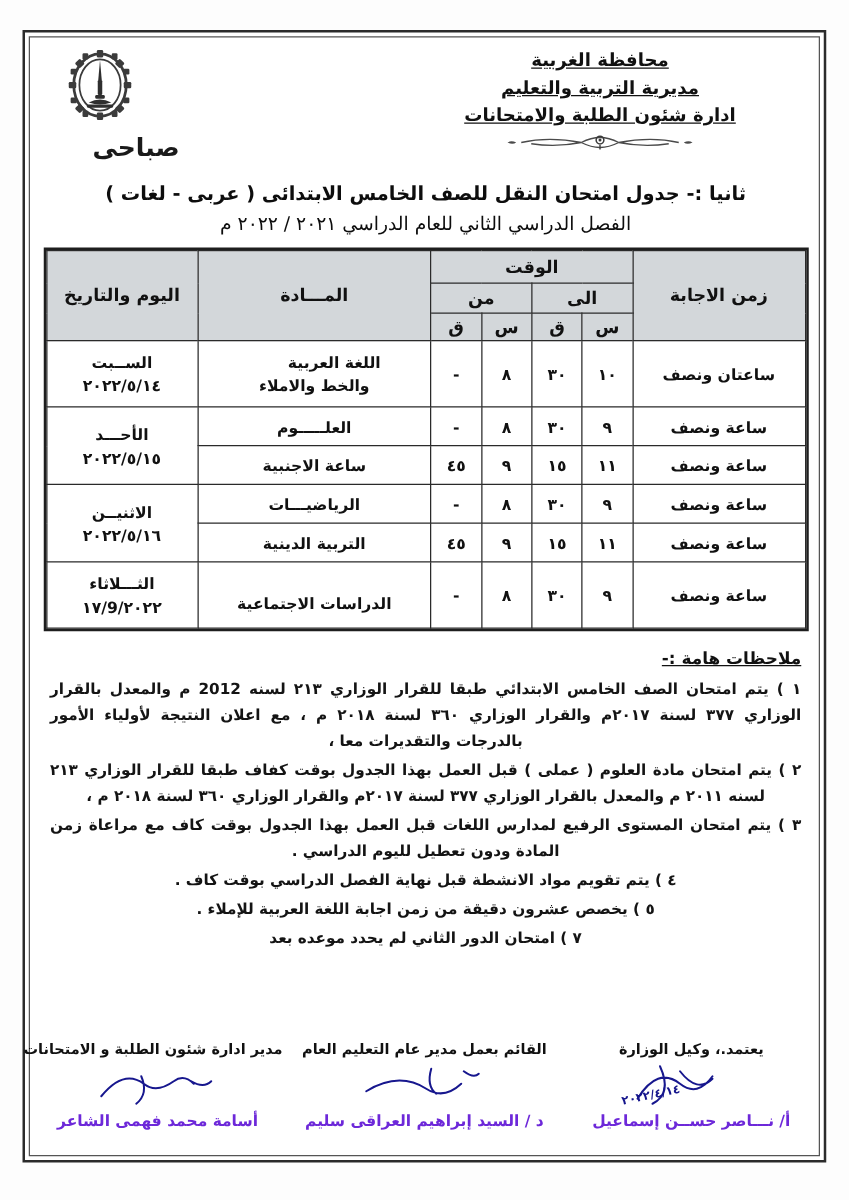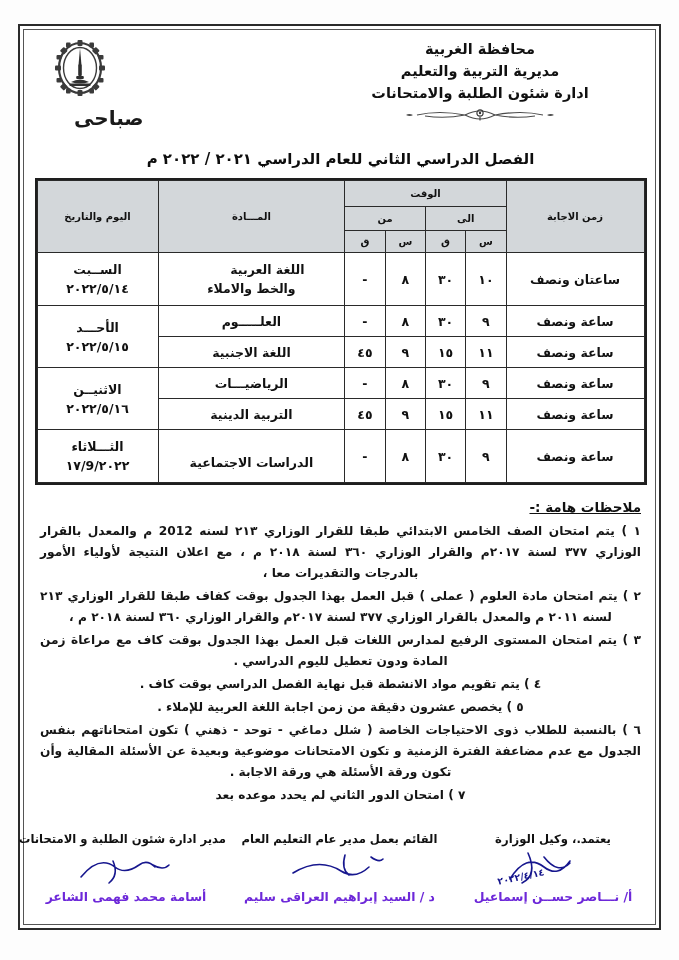--- a/index.html
+++ b/index.html
@@ -85,41 +85,42 @@
     right: 28px;
     top: 6px;
     text-align: center;
     width: 290px;
   }
   .ministry-lines div {
     font-size: 14.5px;
     font-weight: bold;
     line-height: 22px;
     color: #111;
+    text-decoration: underline;
   }
   .flourish {
     margin-top: 1px;
     text-align: center;
     height: 16px;
     color: #3a3a3a;
   }
 
   
   .doc-title {
     text-align: center;
     font-size: 15.5px;
     font-weight: bold;
     margin-top: 2px;
     color: #0d0d0d;
     letter-spacing: 0.2px;
   }
   .doc-subtitle {
     text-align: center;
     font-size: 15px;
-    font-weight: bold;
+    font-weight: normal;
     margin-top: 6px;
     margin-bottom: 10px;
     color: #0d0d0d;
   }
 
   
   .table-wrap {
     margin: 0 auto;
     width: 612px;
     border: 2px solid #1e1e1e;
@@ -135,21 +136,21 @@
     border: 1px solid #2a2a2a;
     text-align: center;
     vertical-align: middle;
     font-size: 12.5px;
     font-weight: bold;
     color: #111;
     padding: 2px 1px;
   }
   table.sched thead th {
     background: #d3d7da;
-    font-size: 10px;
+    font-size: 14px;
   }
   .col-ans   { width: 130px; }
   .col-hm    { width: 38px; }
   .col-subj  { width: 176px; }
   .col-day   { width: 114px; }
 
   .hdr-time-group { height: 26px; }
   .hdr-fromto     { height: 24px; }
   .hdr-sq         { height: 22px; }
 
@@ -292,20 +293,21 @@
               <circle cx="75" cy="6" r="3.1" fill="none" stroke="#3a3a3a" stroke-width="1.2"></circle>
               <circle cx="75" cy="6" r="1.2" fill="#3a3a3a"></circle>
               <path d="M75 10 l0 3.5" stroke="#3a3a3a" stroke-width="1.1"></path>
               <path d="M8 8 q-4 -2 -7 0 q4 2 7 0z" fill="#4a4a4a"></path>
               <path d="M142 8 q4 -2 7 0 q-4 2 -7 0z" fill="#4a4a4a"></path>
             </svg>
           </div>
         </div>
       </div>
 
+      <div class="doc-title">ثانيا :- جدول امتحان النقل للصف الخامس الابتدائى ( عربى  - لغات )</div>
       <div class="doc-subtitle">الفصل الدراسي الثاني للعام الدراسي ٢٠٢١ / ٢٠٢٢ م</div>
 
       <div class="table-wrap">
         <table class="sched">
           <colgroup>
             <col class="col-ans">
               <col class="col-hm">
               <col class="col-hm">
             <col class="col-hm">
               <col class="col-hm">
@@ -360,21 +362,21 @@
                   <span class="ddate">٢٠٢٢/٥/١٥</span>
                 </td>
               </tr>
               <tr class="r-short">
                 <td class="ans-cell">ساعة ونصف</td>
                 <td>١١</td>
                 <td>١٥</td>
                 <td>٩</td>
                 <td>٤٥</td>
                 <td class="subj-cell">
-                  <span style="display: block;">اللغة الاجنبية</span>
+                  <span style="display: block;">ساعة الاجنبية</span>
                 </td>
               </tr>
               <tr class="r-short">
                 <td class="ans-cell">ساعة ونصف</td>
                 <td>٩</td>
                 <td>٣٠</td>
                 <td>٨</td>
                 <td>-</td>
                 <td class="subj-cell">
                   <span style="display: block;">الرياضيـــات</span>
@@ -413,21 +415,20 @@
       </div>
 
       <div class="notes">
         <div class="notes-title">ملاحظات هامة :-</div>
         <div id="notes-list">
             <div class="note">١ ) يتم امتحان الصف الخامس الابتدائي طبقا للقرار الوزاري ٢١٣ لسنه 2012 م والمعدل بالقرار الوزاري ٣٧٧ لسنة ٢٠١٧م والقرار الوزاري ٣٦٠ لسنة ٢٠١٨ م ، مع اعلان النتيجة لأولياء الأمور بالدرجات والتقديرات معا ،</div>
             <div class="note">٢ ) يتم امتحان مادة العلوم ( عملى ) قبل العمل بهذا الجدول بوقت كفاف طبقا للقرار الوزاري ٢١٣ لسنه ٢٠١١ م والمعدل بالقرار الوزاري ٣٧٧ لسنة ٢٠١٧م والقرار الوزاري ٣٦٠ لسنة ٢٠١٨ م ،</div>
             <div class="note">٣ ) يتم امتحان المستوى الرفيع لمدارس اللغات قبل العمل بهذا الجدول بوقت كاف مع مراعاة زمن المادة ودون تعطيل لليوم الدراسي .</div>
             <div class="note c">٤ ) يتم تقويم مواد الانشطة قبل نهاية الفصل الدراسي بوقت كاف .</div>
             <div class="note c">٥ ) يخصص عشرون دقيقة من زمن اجابة اللغة العربية للإملاء .</div>
-            <div class="note">٦ ) بالنسبة للطلاب ذوى الاحتياجات الخاصة ( شلل دماغي - توحد - ذهني ) تكون امتحاناتهم بنفس الجدول مع عدم مضاعفة الفترة الزمنية و تكون الامتحانات موضوعية وبعيدة عن الأسئلة المقالية وأن تكون ورقة الأسئلة هي ورقة الاجابة .</div>
             <div class="note c">٧ ) امتحان الدور الثاني لم يحدد موعده بعد</div>
           </div>
       </div>
 
     </div>
 
     <div class="sig-row" id="sig-row">
         <div class="sig-block">
           <div class="sig-role">يعتمد.، وكيل الوزارة</div>
           <div class="sig-mark">

